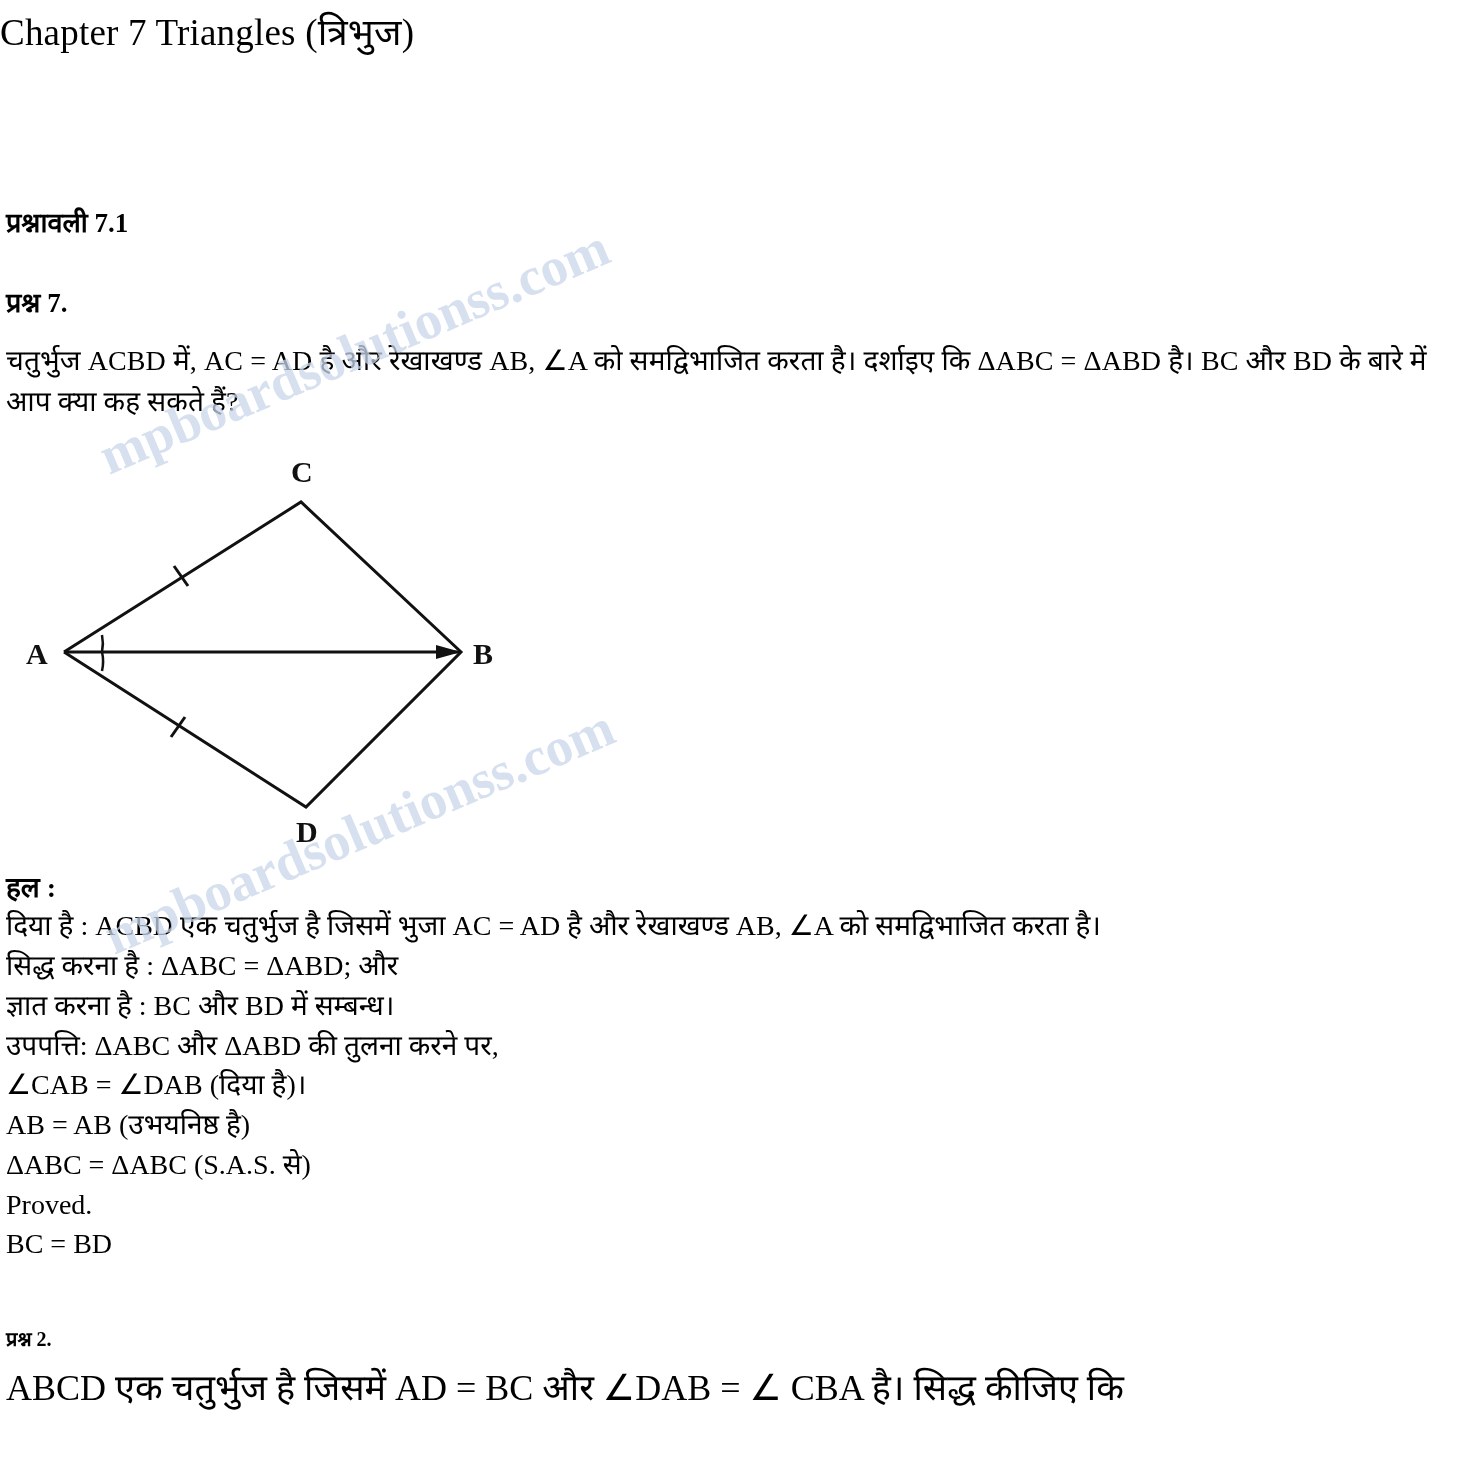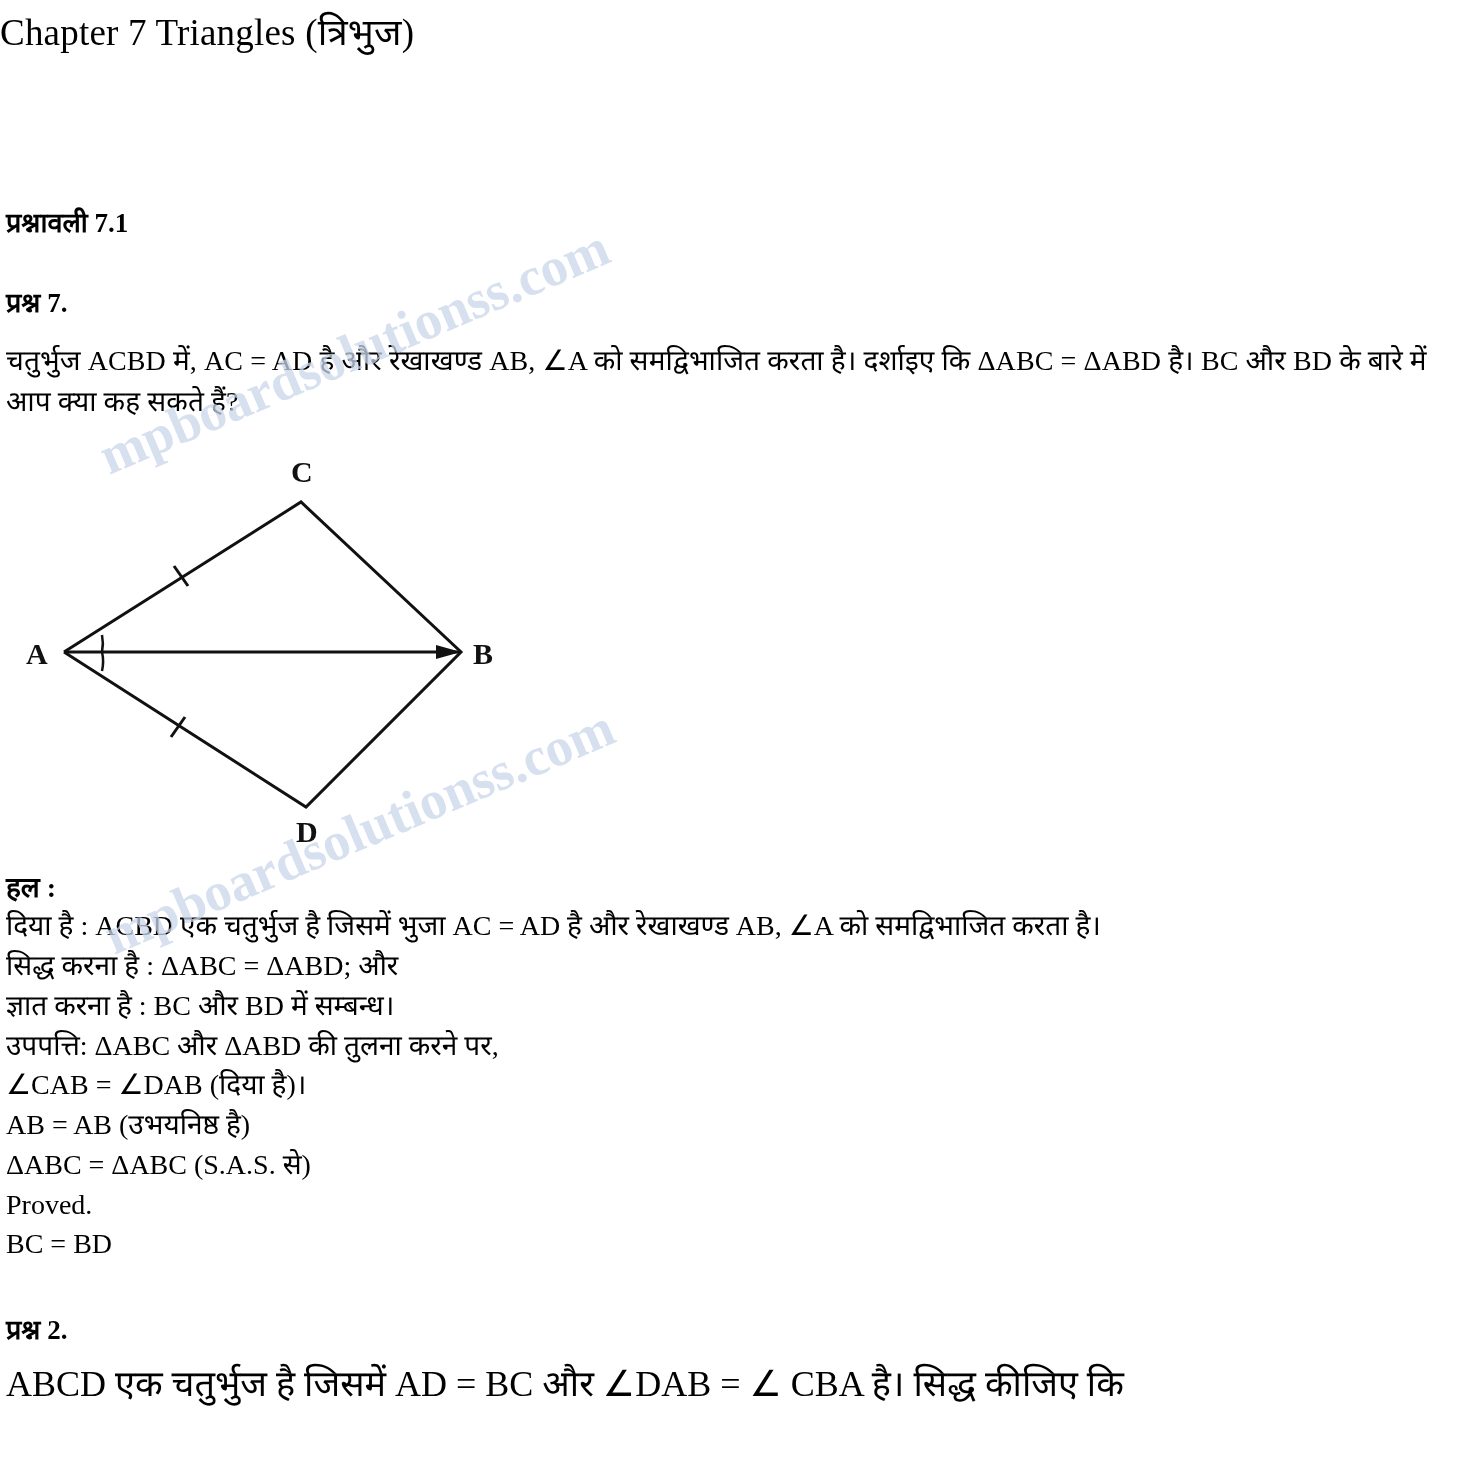--- a/index.html
+++ b/index.html
@@ -67,22 +67,22 @@
   }
   .sol-line {
     font-size: 28px;
     line-height: 1.42;
     white-space: nowrap;
   }
   .sol-line.plain {
     font-family: "Liberation Serif", serif;
   }
   .q2-label {
-    margin-top: 49px;
-    font-size: 27px;
+    margin-top: 62px;
+    font-size: 20px;
     font-weight: bold;
     line-height: 1.3;
   }
   .q2-text {
     font-size: 36px;
     line-height: 1.45;
     margin-top: 10px;
   }
   
   .watermark {

